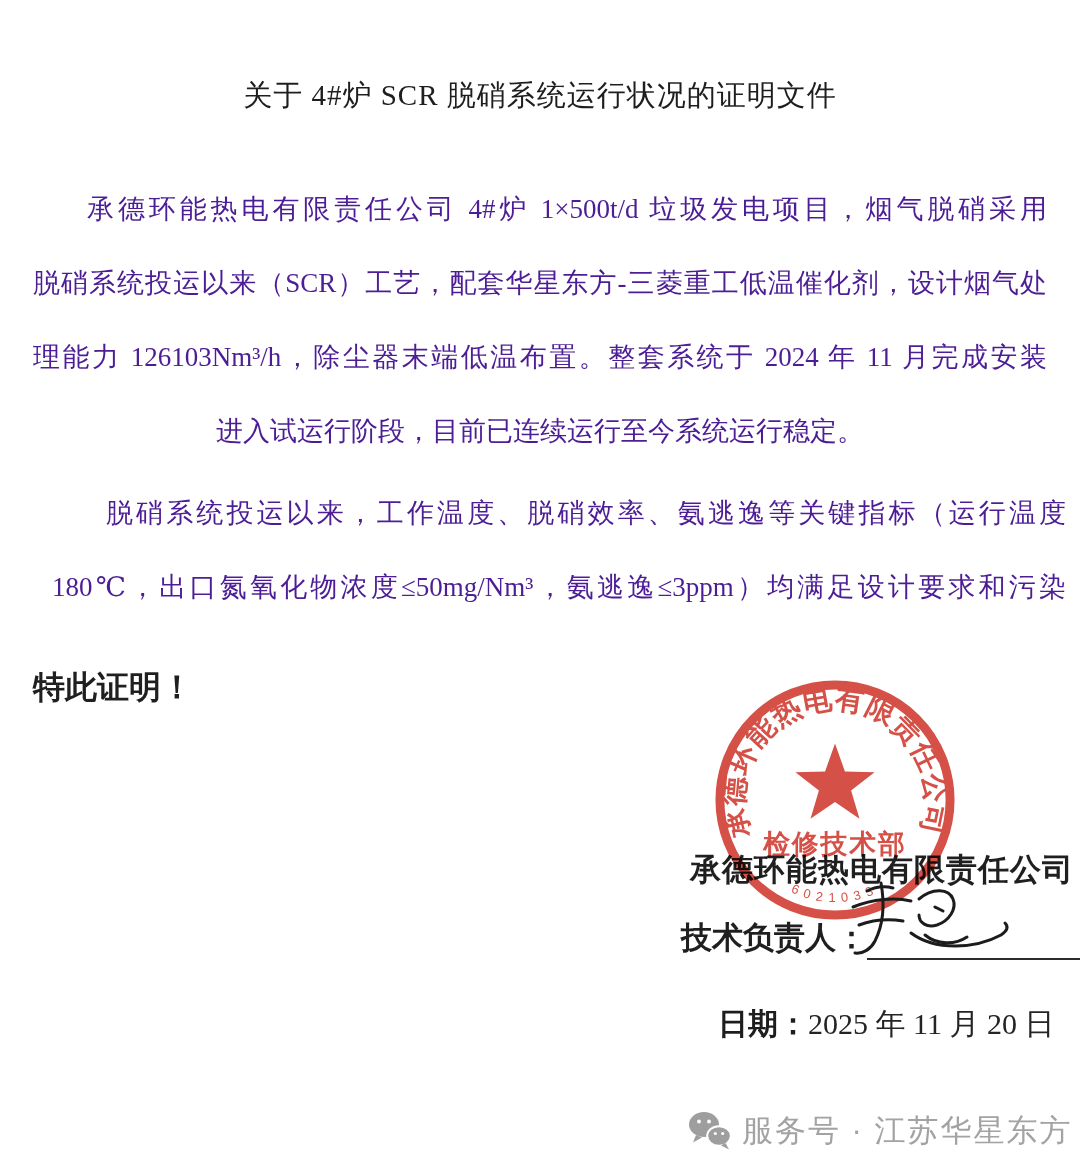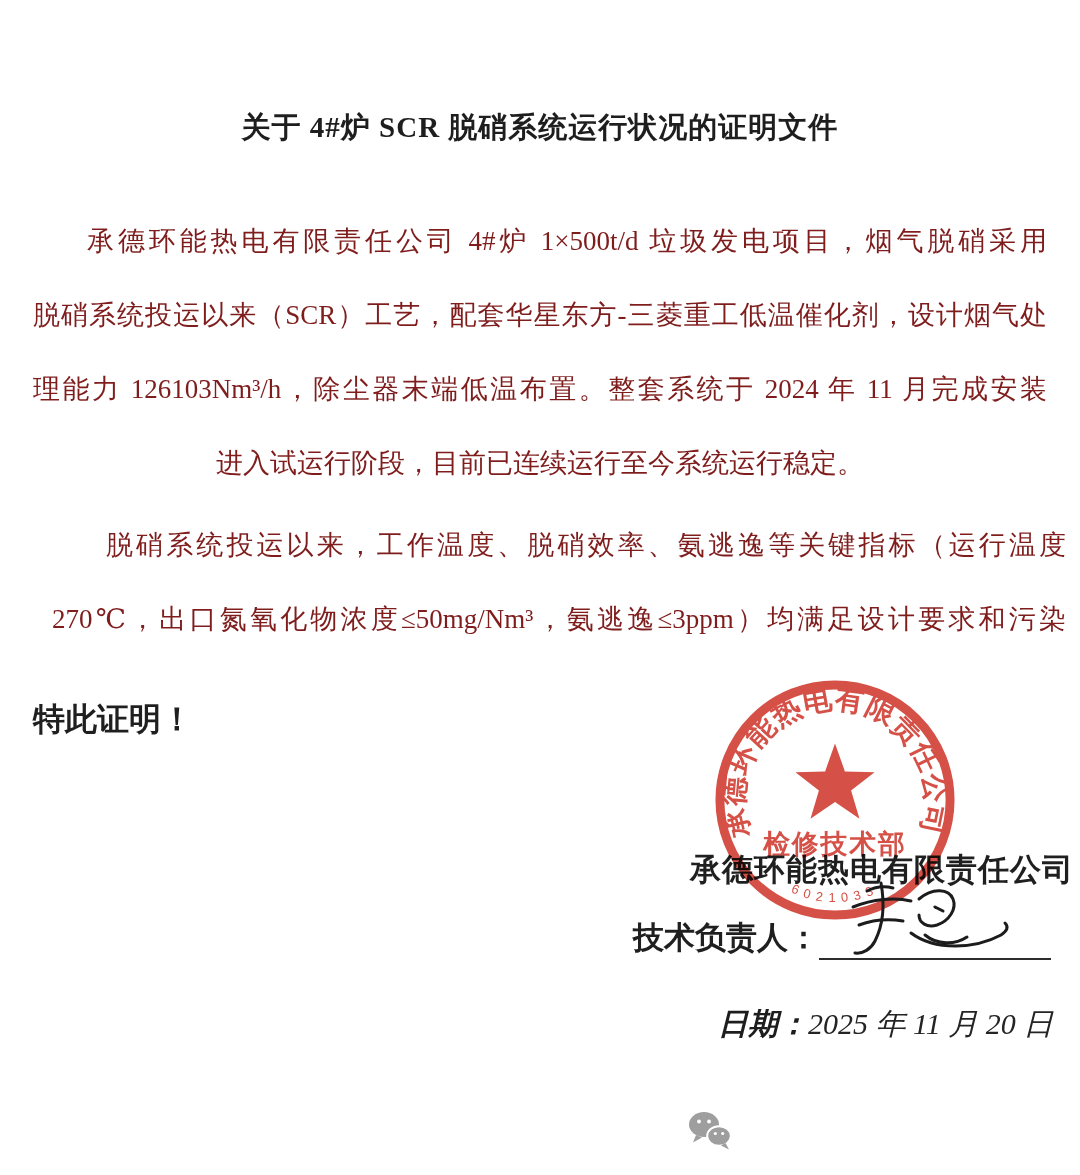--- a/index.html
+++ b/index.html
@@ -6,31 +6,31 @@
   html,body { background:#ffffff; }
   .page {
     position:relative;
     width:1080px; height:1175px;
     background:#ffffff;
     font-family:"Liberation Serif","DejaVu Serif",serif;
     color:#2b2b2b;
     overflow:hidden;
   }
   .doc-title {
-    padding-top:108px;
+    padding-top:76px;
     text-align:center;
     font-size:29px;
-    font-weight:bold;
+    font-weight:normal;
     color:#1e1e1e;
     letter-spacing:1px;
   }
   .body-text {
     margin:56px 33px 0 33px;
     font-size:27px;
-    color:#7f1d1d;
+    color:#4c1d95;
   }
   .para { width:1014px; }
   .para + .para { margin-top:8px;margin-left:19px; }
   .line {
     height:74px;
     line-height:74px;
     white-space:nowrap;
     text-align:center;
   }
   .line.fill {
@@ -61,40 +61,40 @@
     top:916px; left:633px;
     display:flex;
     align-items:flex-end;
     white-space:nowrap;
   }
   .tech-label {
     font-size:31px;
     font-weight:bold;
     color:#1f1f1f;
     line-height:44px;
+    margin-left:48px;
   }
   .signature-rule {
     display:inline-block;
     width:232px;
     height:42px;
     border-bottom:2px solid #2c2c2c;
   }
   .signature-svg {
     position:absolute;
     left:815px; top:876px;
     width:205px; height:84px;
     z-index:3;
   }
   .date-line {
     position:absolute;
     top:1004px; left:718px;
     font-size:30px;
     color:#242424;
     white-space:nowrap;
-    font-style:italic;
   }
   .date-line .date-label { font-weight:bold; color:#1d1d1d; }
   .seal {
     position:absolute;
     left:711px; top:676px;
     width:248px; height:248px;
     opacity:0.88;
     mix-blend-mode:multiply;
     z-index:2;
   }
@@ -121,21 +121,21 @@
 
   <div class="body-text">
     <div class="para">
       <div class="line fill indent">承德环能热电有限责任公司 4#炉 1×500t/d 垃圾发电项目，烟气脱硝采用</div>
       <div class="line fill">脱硝系统投运以来（SCR）工艺，配套华星东方-三菱重工低温催化剂，设计烟气处</div>
       <div class="line fill">理能力 126103Nm³/h，除尘器末端低温布置。整套系统于 2024 年 11 月完成安装</div>
       <div class="line">进入试运行阶段，目前已连续运行至今系统运行稳定。</div>
     </div>
     <div class="para">
       <div class="line fill indent">脱硝系统投运以来，工作温度、脱硝效率、氨逃逸等关键指标（运行温度</div>
-      <div class="line fill">270℃，出口氮氧化物浓度≤50mg/Nm³，氨逃逸≤3ppm）均满足设计要求和污染</div>
+      <div class="line fill">180℃，出口氮氧化物浓度≤50mg/Nm³，氨逃逸≤3ppm）均满足设计要求和污染</div>
     </div>
   </div>
 
   <div class="closing">特此证明！</div>
 
   <div class="company-line">承德环能热电有限责任公司</div>
 
   <div class="tech-line">
     <span class="tech-label">技术负责人：</span>
     <span class="signature-rule"></span>
@@ -176,15 +176,16 @@
     <svg class="wechat-icon" viewBox="0 0 44 40">
       <ellipse cx="16" cy="13.5" rx="15" ry="12.5" fill="#9e9e9e"></ellipse>
       <path d="M8,24 L5,31.5 L14,26.5 Z" fill="#9e9e9e"></path>
       <circle cx="11" cy="10.5" r="1.9" fill="#ffffff"></circle>
       <circle cx="21" cy="10.5" r="1.9" fill="#ffffff"></circle>
       <ellipse cx="31" cy="25" rx="11.8" ry="9.8" fill="#9e9e9e" stroke="#ffffff" stroke-width="2"></ellipse>
       <path d="M37.5,32 L41,38.5 L33,34.5 Z" fill="#9e9e9e"></path>
       <circle cx="27.3" cy="22.5" r="1.6" fill="#ffffff"></circle>
       <circle cx="34.7" cy="22.5" r="1.6" fill="#ffffff"></circle>
     </svg>
+    <span>服务号 · 江苏华星东方</span>
   </div>
 
 </div>
 
 </body></html>

